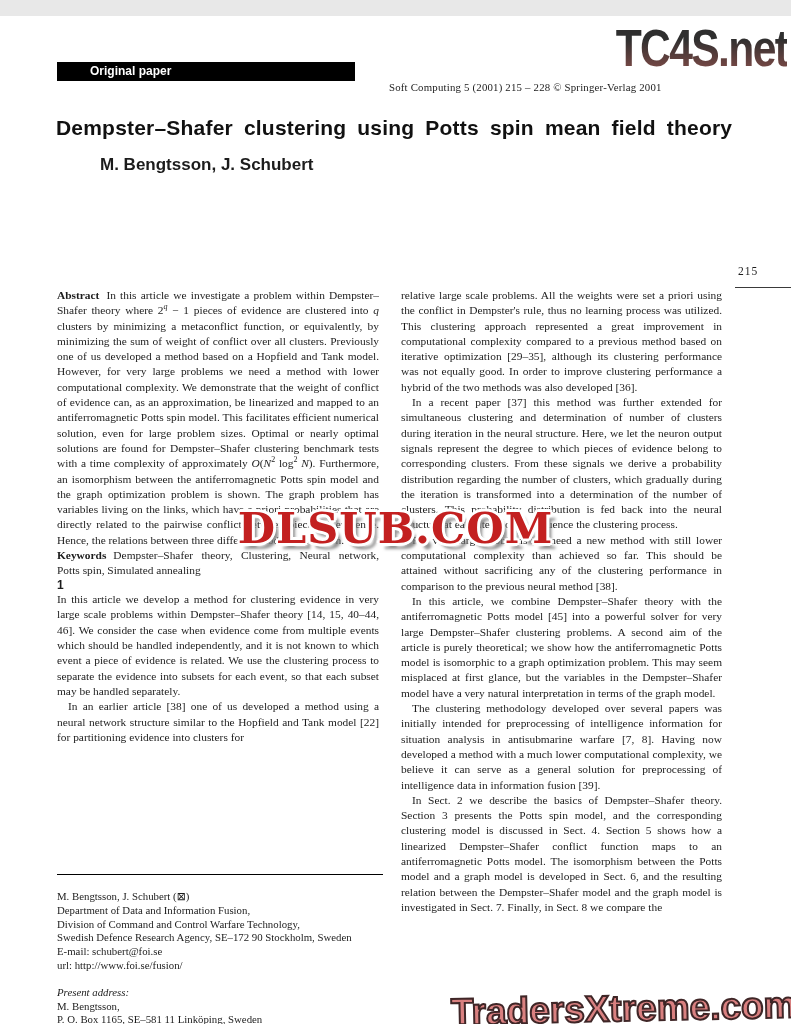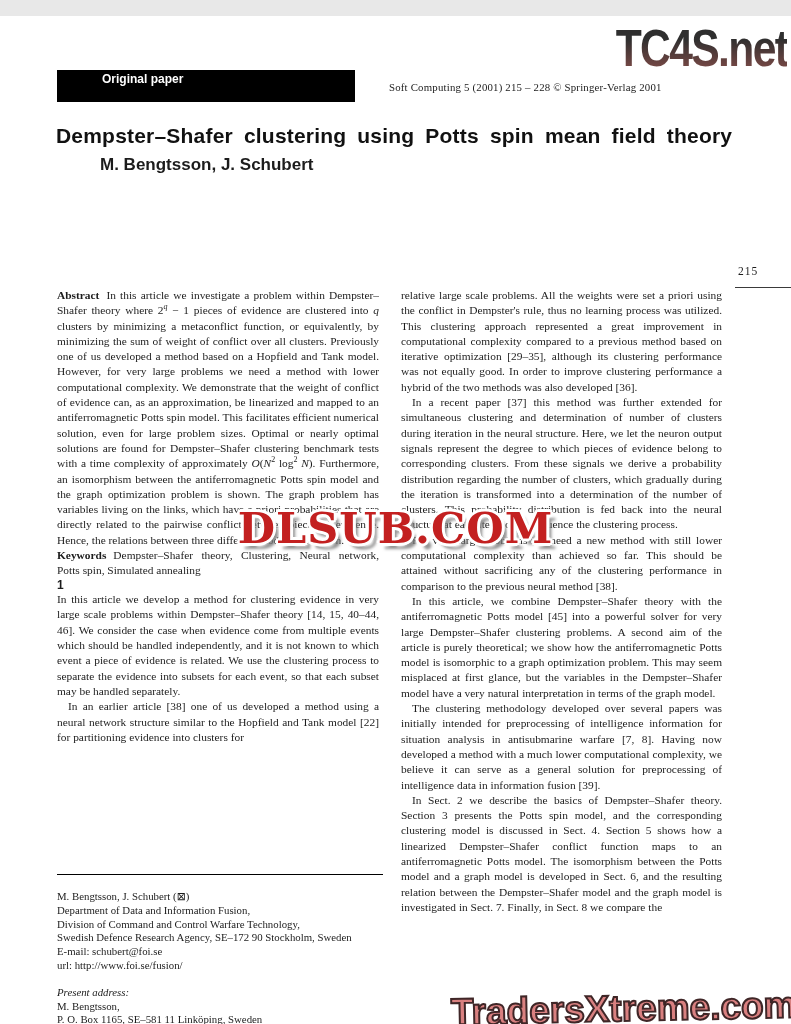--- a/index.html
+++ b/index.html
@@ -34,31 +34,31 @@
     font-size:37px;letter-spacing:0px;color:#d98080;
     -webkit-text-stroke:2px #3f2627;
     text-shadow:
       -3px -3px 0 #fff, 3px -3px 0 #fff, -3px 3px 0 #fff, 3px 3px 0 #fff,
       -4px 0 0 #fff, 4px 0 0 #fff, 0 -4px 0 #fff, 0 4px 0 #fff;
     transform:rotate(-1.2deg);
     z-index:40;white-space:nowrap;
   }
   
   .cat-bar{
-    position:absolute;left:57px;top:54px;width:298px;height:32px;
+    position:absolute;left:57px;top:46px;width:298px;height:19px;
     background:#000;color:#fff;
     font-family:"Liberation Sans", sans-serif;font-weight:bold;font-size:12px;
-    line-height:19px;padding-left:45px;box-sizing:border-box;
+    line-height:19px;padding-left:33px;box-sizing:border-box;
   }
   .journal-line{
     position:absolute;left:389px;top:65px;
     font-size:10.8px;letter-spacing:0.2px;color:#222;
   }
   .title{
-    position:absolute;left:56px;top:108px;width:680px;
+    position:absolute;left:56px;top:100px;width:680px;
     font-family:"Liberation Sans", sans-serif;font-weight:bold;
     font-size:21px;word-spacing:5px;letter-spacing:0.2px;color:#111;
   }
   .authors{
     position:absolute;left:100px;top:139px;
     font-family:"Liberation Sans", sans-serif;font-weight:bold;font-size:17px;
   }
   .pageno{
     position:absolute;left:738px;top:249px;
     font-size:11.5px;letter-spacing:1px;

